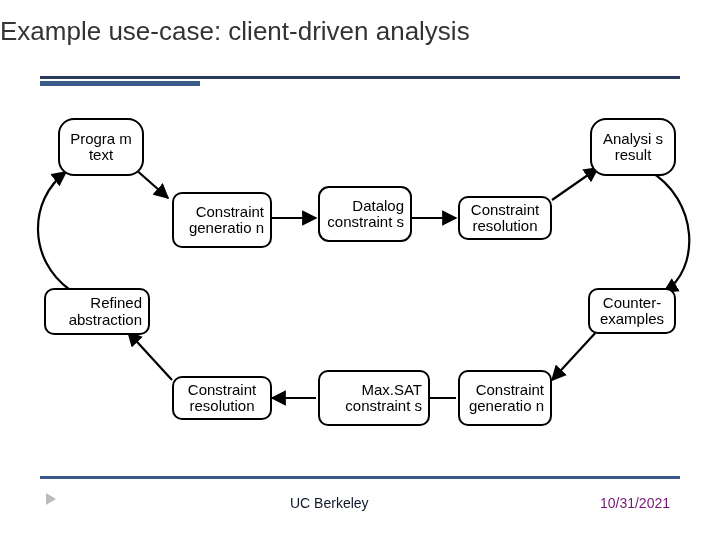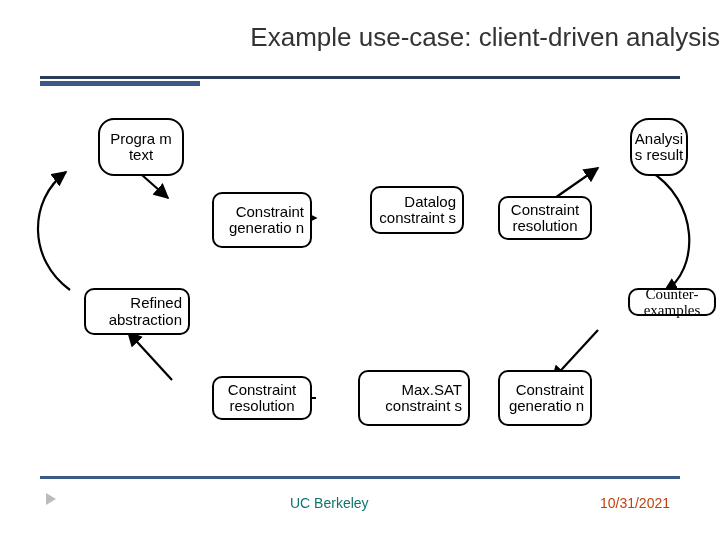--- a/index.html
+++ b/index.html
@@ -8,54 +8,53 @@
     width: 720px;
     height: 540px;
     background: #fff;
     font-family: Arial, Helvetica, sans-serif;
     position: relative;
     overflow: hidden;
   }
   .title {
     font-size: 26px;
     color: #333;
-    text-align: right;
-    padding: 22px 0 8px 0;
+    text-align: left;
+    padding: 16px 0 8px 0;
   }
   .hr1, .hr2 { position: absolute; left: 40px; right: 40px; }
   .hr1 { top: 76px; border-top: 3px solid #2a3b5a; }
   .hr1::after {
     content: ""; position: absolute; left: 0; top: 2px;
     width: 160px; border-top: 5px solid #3a5a8a;
   }
   .hr2 { top: 476px; border-top: 3px solid #3a5a8a; }
   .canvas { position: absolute; left: 0; top: 0; width: 720px; height: 540px; }
   .node {
     position: absolute;
     border: 2.5px solid #000;
     background: #fff;
     text-align: center;
     font-size: 15px;
     line-height: 1.08;
     display: flex;
     align-items: center;
     justify-content: center;
     padding: 4px 6px;
-    margin-left: 40px;
   }
   .r16 { border-radius: 16px; }
   .r10 { border-radius: 10px; text-align: right; }
   .r6  { border-radius: 10px; }
   .footer-left {
     position: absolute; left: 290px; top: 495px;
-    font-size: 14px; color: #0f766e;
+    font-size: 14px; color: #0f172a;
   }
   .footer-right {
     position: absolute; right: 50px; top: 495px;
-    font-size: 14px; color: #c2410c;
+    font-size: 14px; color: #701a75;
   }
   .play {
     position: absolute; left: 46px; top: 493px;
     width: 0; height: 0;
     border-left: 10px solid #bbb;
     border-top: 6px solid transparent;
     border-bottom: 6px solid transparent;
   }
   svg { position: absolute; left: 0; top: 0; }
 </style>
@@ -93,33 +92,33 @@
     <path d="M 70 290 C 28 260, 28 200, 66 172" fill="none" stroke="#000" stroke-width="2.2" marker-end="url(#ah)"></path>
   </svg>
 
   <div class="node r16" style="left:58px; top:118px; width:86px; height:58px;">Progra
 m
 text</div>
 
   <div class="node r10" style="left:172px; top:192px; width:100px; height:56px;">Constraint
 generatio
 n</div>
-  <div class="node r10" style="left:330px; top:186px; width:94px; height:48px;">Datalog
+  <div class="node r10" style="left:318px; top:186px; width:94px; height:56px;border-radius:11px;">Datalog
 constraint
 s</div>
   <div class="node r6" style="left:458px; top:196px; width:94px; height:44px;">Constraint
 resolution</div>
 
-  <div class="node r16" style="left:590px; top:118px; width:58px; height:58px;border-radius:19px;">Analysi
+  <div class="node r16" style="left:590px; top:118px; width:86px; height:58px;">Analysi
 s
 result</div>
 
   <div class="node r10" style="left:44px; top:288px; width:106px; height:47px;">Refined
 abstraction</div>
-  <div class="node r6" style="left:588px; top:288px; width:88px; height:28px;font-family:Liberation Serif, serif;">Counter-
+  <div class="node r6" style="left:588px; top:288px; width:88px; height:46px;">Counter-
 examples</div>
 
   <div class="node r6" style="left:172px; top:376px; width:100px; height:44px;">Constraint
 resolution</div>
   <div class="node r10" style="left:318px; top:370px; width:112px; height:56px;">Max.SAT
 constraint
 s</div>
   <div class="node r10" style="left:458px; top:370px; width:94px; height:56px;">Constraint
 generatio
 n</div>

